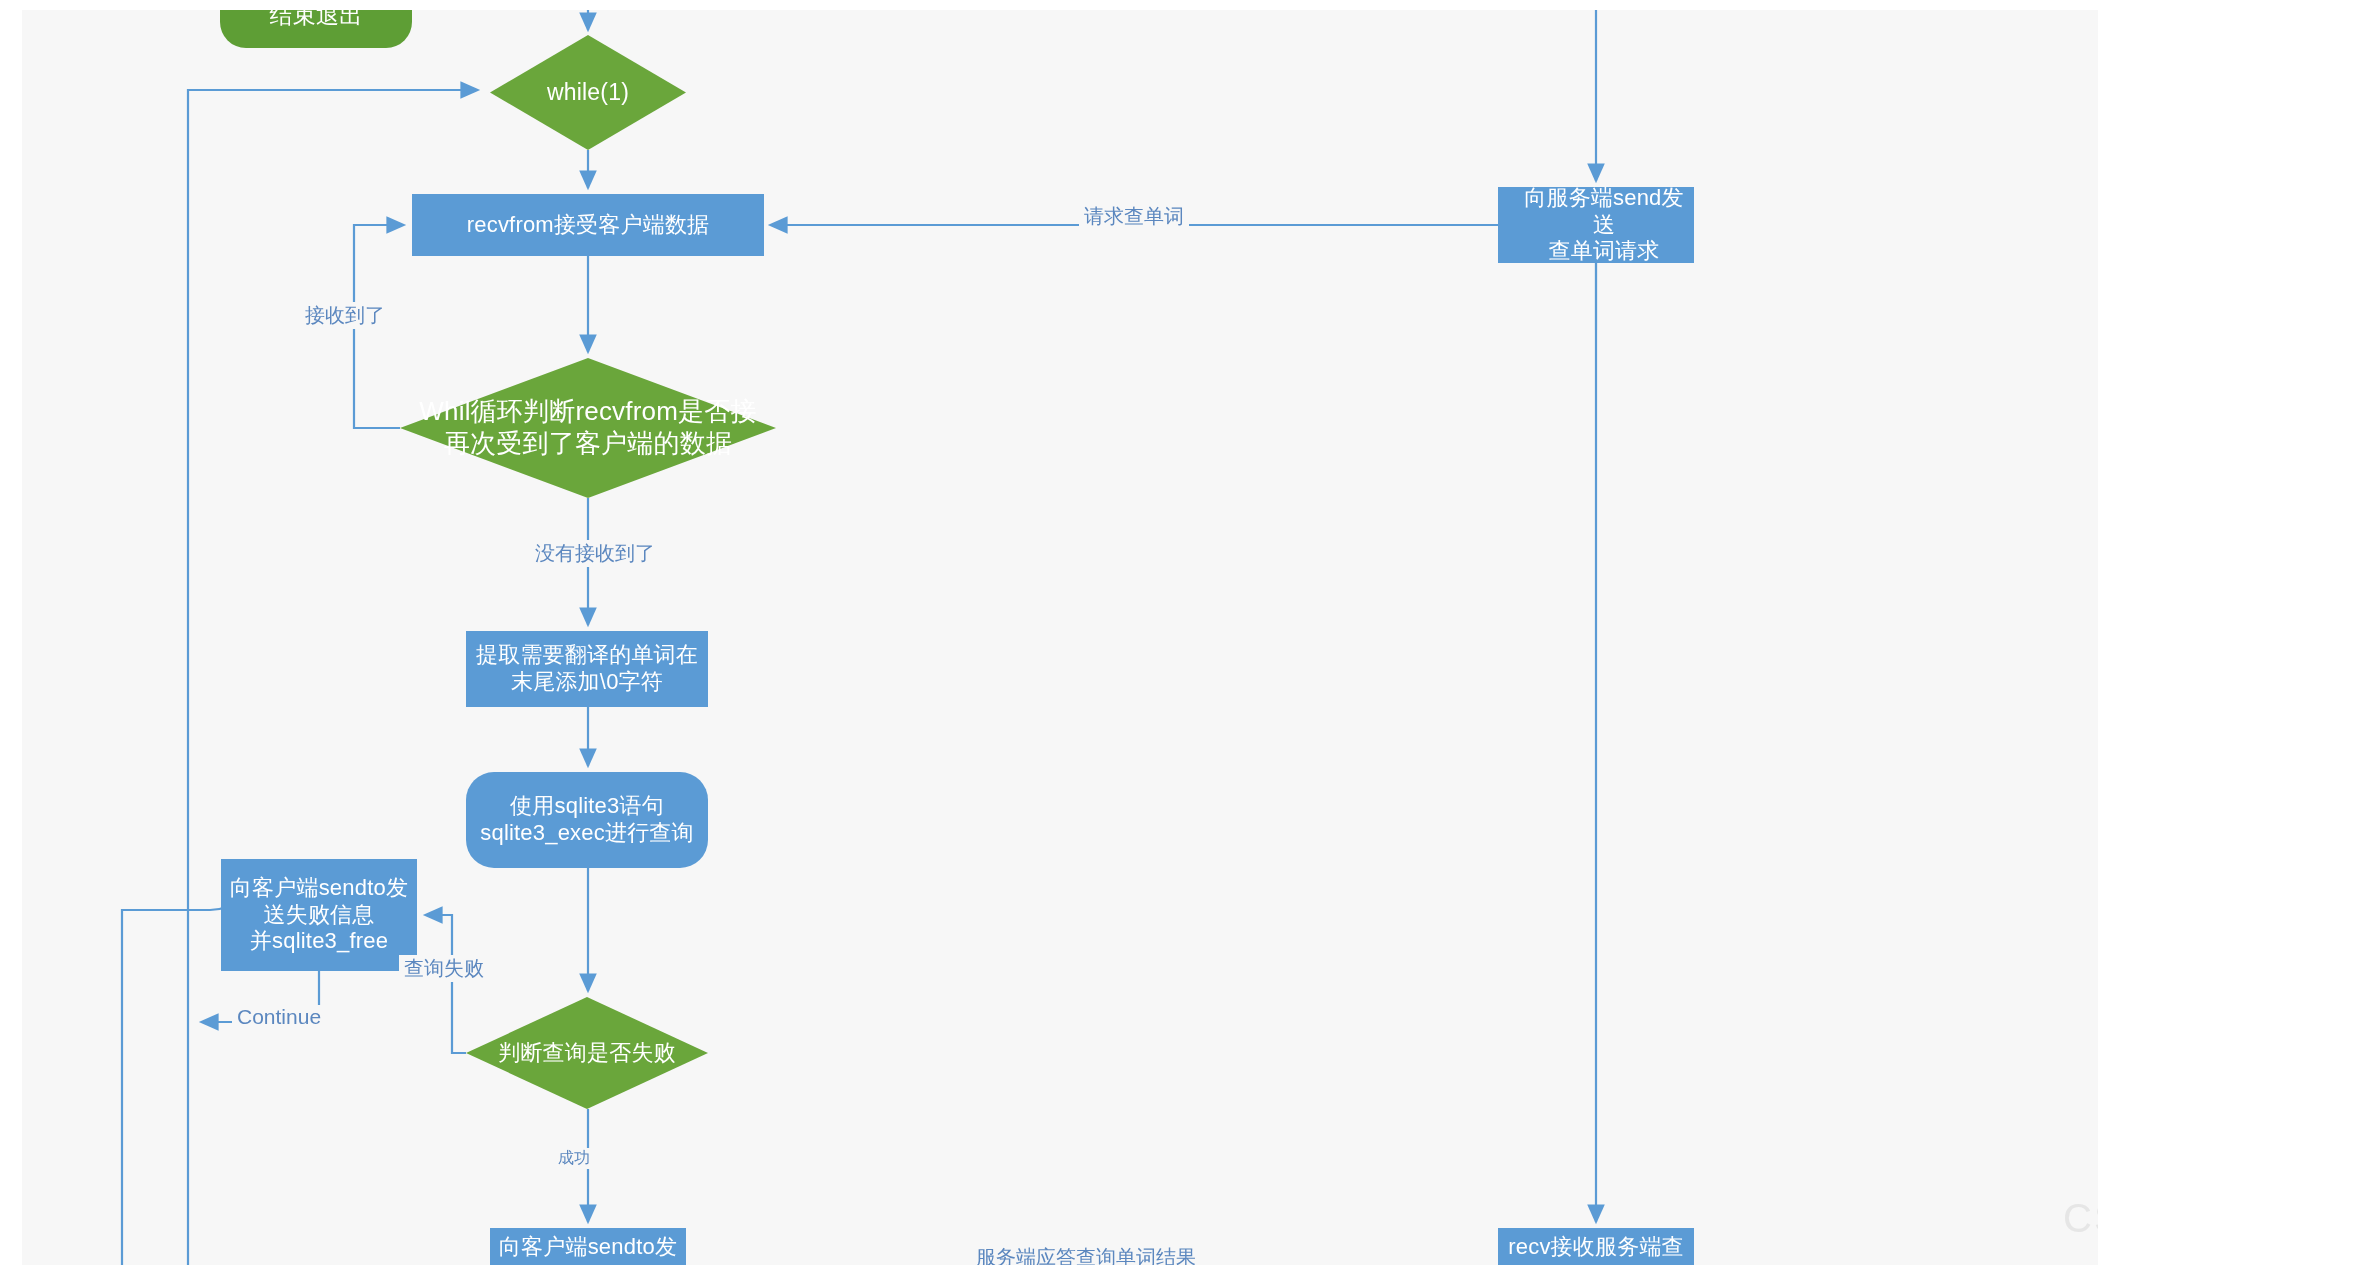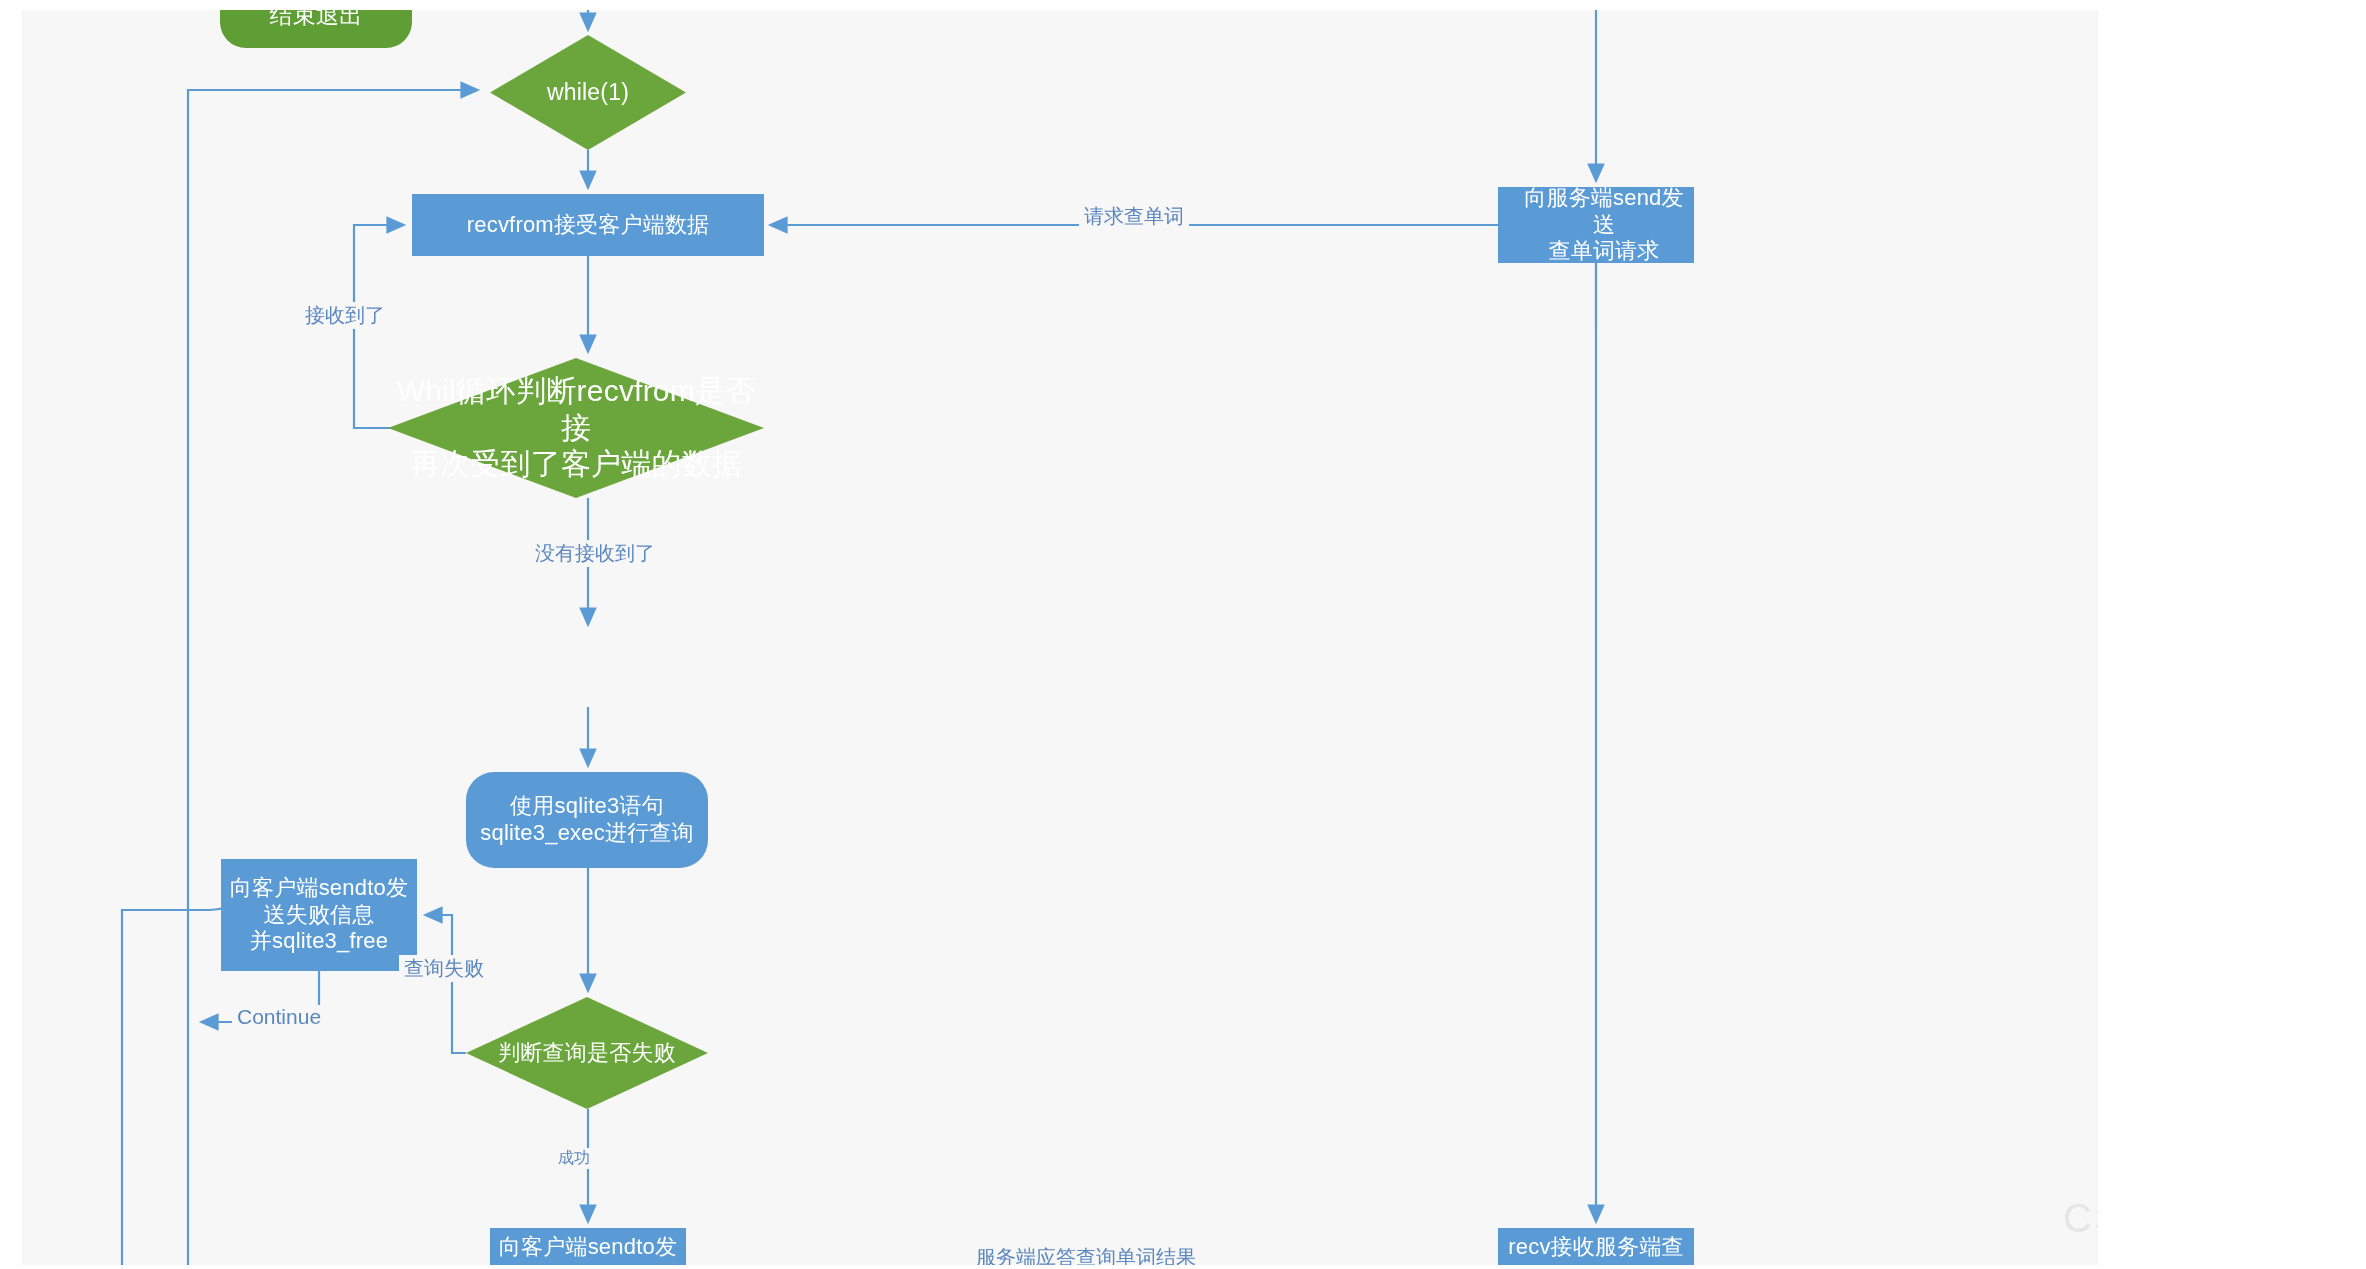--- a/index.html
+++ b/index.html
@@ -187,26 +187,30 @@
 
   <div class="node node-proc" style="left:412px; top:194px; width:352px; height:62px; font-size:22px;">
     <span class="txt">recvfrom接受客户端数据</span>
   </div>
 
   <div class="node node-proc" style="left:1498px; top:187px; width:196px; height:76px; font-size:22px;padding-left:16px;">
     <span class="txt">向服务端send发送
 查单词请求</span>
   </div>
 
-  <div class="node node-dec" style="left:388px; top:358px; width:376px; height:140px; font-size:30px;">
+  <div class="node node-dec" style="left:400px; top:358px; width:376px; height:140px; font-size:26px;">
     <div class="dec-shape"></div>
     <span class="txt">Whil循环判断recvfrom是否接
 再次受到了客户端的数据</span>
   </div>
 
+  <div class="node node-proc" style="left:466px; top:631px; width:242px; height:76px; font-size:22px;">
+    <span class="txt">提取需要翻译的单词在
+末尾添加\0字符</span>
+  </div>
 
   <div class="node node-proc" style="left:466px; top:772px; width:242px; height:96px; font-size:22px;border-radius:28px;">
     <span class="txt">使用sqlite3语句
 sqlite3_exec进行查询</span>
   </div>
 
   <div class="node node-proc" style="left:221px; top:859px; width:196px; height:112px; font-size:22px;">
     <span class="txt">向客户端sendto发
 送失败信息
 并sqlite3_free</span>

